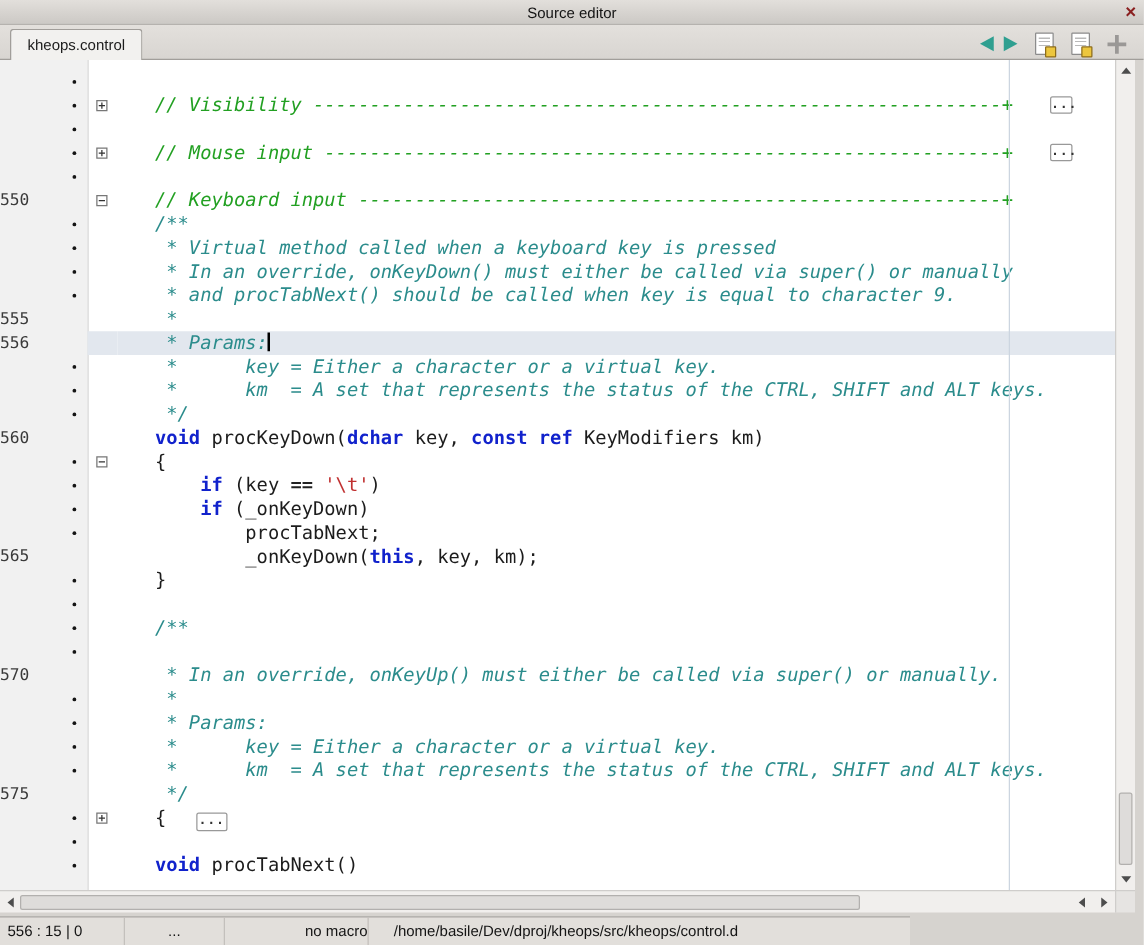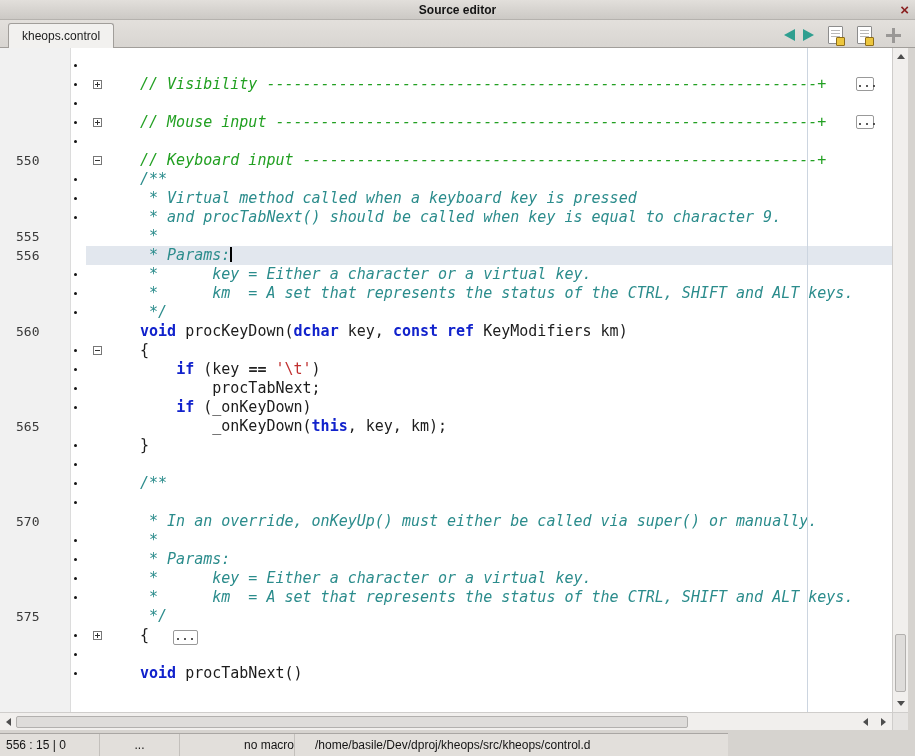--- a/index.html
+++ b/index.html
@@ -8,21 +8,21 @@
     background:#d6d3cf;font-family:"Liberation Sans",sans-serif;
     -webkit-font-smoothing:antialiased;
   }
   
   .titlebar{
     position:absolute;left:0;top:0;width:915px;height:20px;
     background:linear-gradient(#e2dfdb,#ccc9c5);
     display:flex;align-items:center;justify-content:center;
     border-bottom:1px solid #b5b2ae;box-sizing:border-box;
   }
-  .titlebar .title{font-size:12px;color:#141414;font-weight:bold;}
+  .titlebar .title{font-size:12px;color:#141414;}
   .close-x{
     position:absolute;right:6px;top:1px;font-size:15px;font-weight:bold;
     color:#8a1f1f;line-height:18px;cursor:default;
   }
   
   .tabbar{
     position:absolute;left:0;top:20px;width:915px;height:28px;
     background:linear-gradient(#e3e0dc,#d8d5d1);
     border-bottom:1px solid #a19e9a;box-sizing:border-box;
   }
@@ -44,21 +44,21 @@
   .plusico{position:relative;width:15px;height:15px;}
   .plusico::before{content:"";position:absolute;left:0;right:0;top:6px;height:3px;background:#9a9896;}
   .plusico::after{content:"";position:absolute;top:0;bottom:0;left:6px;width:3px;background:#9a9896;}
   
   .editor{
     position:absolute;left:0;top:48px;width:892px;height:664px;
     background:#ffffff;overflow:hidden;
   }
   .gutter-bg{position:absolute;left:0;top:0;bottom:0;width:70px;background:#f1f1f1;border-right:1px solid #dcdcdc;}
   .margin-line{position:absolute;left:807px;top:0;bottom:0;width:1px;background:var(--marginline);z-index:6;pointer-events:none;}
-  .rows{position:absolute;left:16px;top:0;right:0;padding-top:8px;}
+  .rows{position:absolute;left:0;top:0;right:0;padding-top:8px;}
   .row{display:flex;height:19px;position:relative;}
   .gut{width:70px;flex:none;display:flex;gap:37px;}
   .num{flex:1;text-align:right;padding-right:4px;font:13px/19px "DejaVu Sans Mono",monospace;color:#3a3a3a;}
   .gdot{width:22px;flex:none;display:flex;align-items:center;justify-content:center;}
   .dotmark{width:3px;height:3px;border-radius:50%;background:#141414;}
   .foldcol{width:24px;flex:none;position:relative;}
   .fold{position:absolute;left:7px;top:5px;width:9px;height:9px;border:1px solid #777;background:#fff;box-sizing:border-box;}
   .fold::before{content:"";position:absolute;left:1px;right:1px;top:3px;border-top:1px solid #333;}
   .fold.plus::after{content:"";position:absolute;top:1px;bottom:1px;left:3px;border-left:1px solid #333;}
   .code{flex:1;white-space:pre;font:15px/19px "DejaVu Sans Mono",monospace;color:#1c1c1c;padding-left:30px;}
@@ -210,20 +210,30 @@
         <div class="code"><span class="doc"> * Virtual method called when a keyboard key is pressed</span></div>
       </div>
       <div class="row">
         <div class="gut">
           <span class="num"></span>
           <span class="gdot">
             <span class="dotmark"></span>
           </span>
         </div>
         <div class="foldcol"></div>
+        <div class="code"><span class="doc"> * In an override, onKeyDown() must either be called via super() or manually</span></div>
+      </div>
+      <div class="row">
+        <div class="gut">
+          <span class="num"></span>
+          <span class="gdot">
+            <span class="dotmark"></span>
+          </span>
+        </div>
+        <div class="foldcol"></div>
         <div class="code"><span class="doc"> * and procTabNext() should be called when key is equal to character 9.</span></div>
       </div>
       <div class="row">
         <div class="gut">
           <span class="num">555</span>
           <span class="gdot"></span>
         </div>
         <div class="foldcol"></div>
         <div class="code"><span class="doc"> *</span></div>
       </div>
@@ -296,31 +306,31 @@
         <div class="code"><span class="pln">    </span><span class="kw">if</span><span class="pln"> (key </span><span class="op">==</span><span class="pln"> </span><span class="str">'\t'</span><span class="pln">)</span></div>
       </div>
       <div class="row">
         <div class="gut">
           <span class="num"></span>
           <span class="gdot">
             <span class="dotmark"></span>
           </span>
         </div>
         <div class="foldcol"></div>
+        <div class="code"><span class="pln">    </span><span class="kw">if</span><span class="pln"> (_onKeyDown)</span></div>
+      </div>
+      <div class="row">
+        <div class="gut">
+          <span class="num"></span>
+          <span class="gdot">
+            <span class="dotmark"></span>
+          </span>
+        </div>
+        <div class="foldcol"></div>
         <div class="code"><span class="pln">        procTabNext;</span></div>
-      </div>
-      <div class="row">
-        <div class="gut">
-          <span class="num"></span>
-          <span class="gdot">
-            <span class="dotmark"></span>
-          </span>
-        </div>
-        <div class="foldcol"></div>
-        <div class="code"><span class="pln">    </span><span class="kw">if</span><span class="pln"> (_onKeyDown)</span></div>
       </div>
       <div class="row">
         <div class="gut">
           <span class="num">565</span>
           <span class="gdot"></span>
         </div>
         <div class="foldcol"></div>
         <div class="code"><span class="pln">        _onKeyDown(</span><span class="kw">this</span><span class="pln">, key, km);</span></div>
       </div>
       <div class="row">

